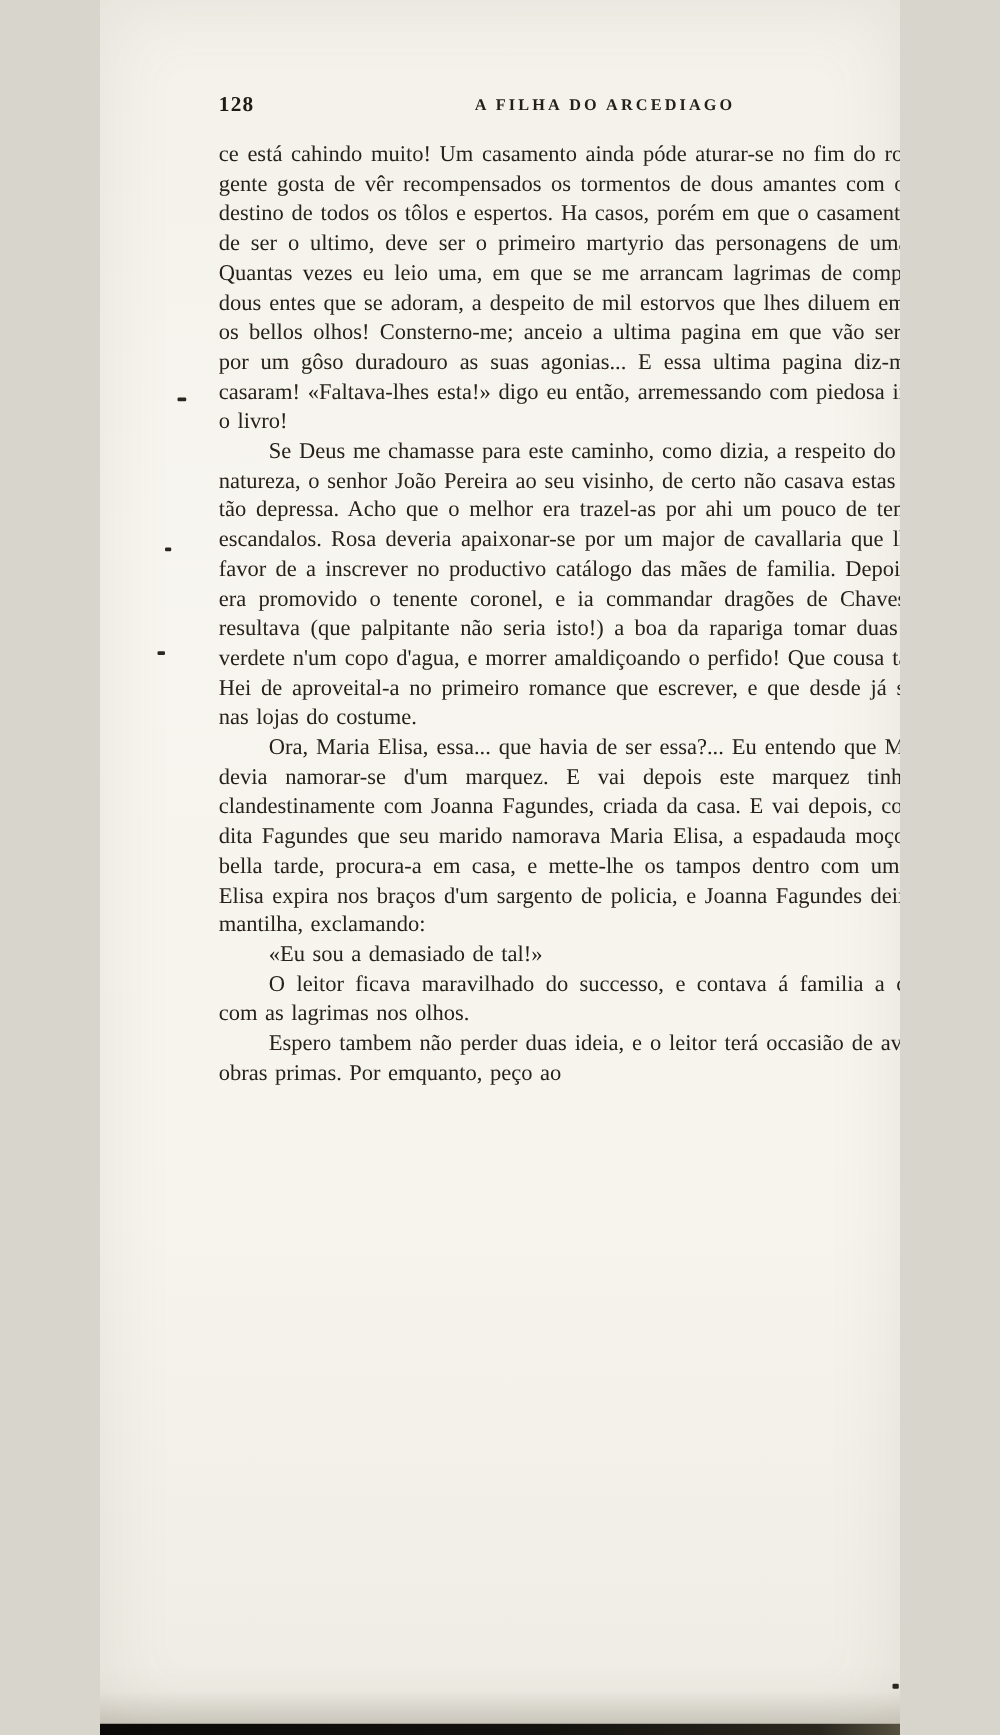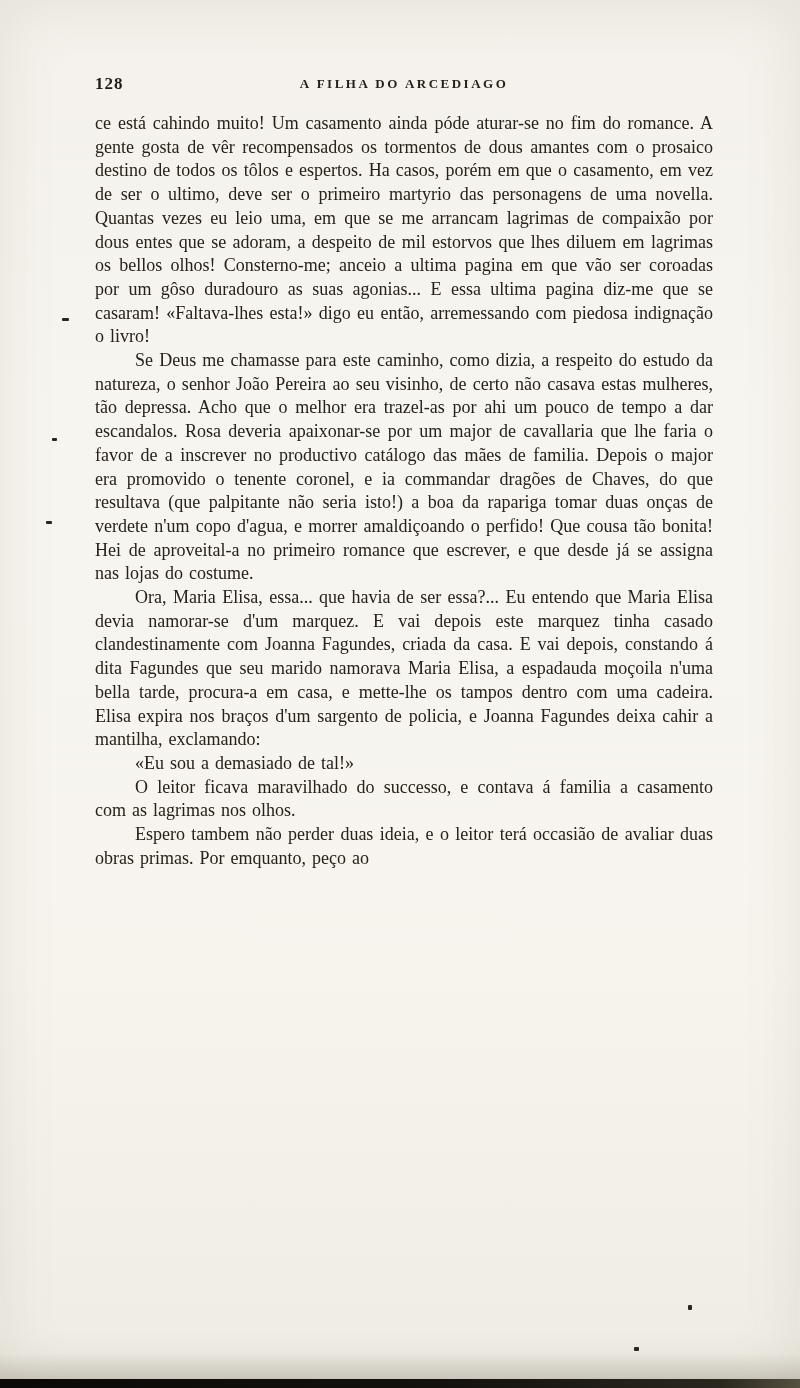--- a/index.html
+++ b/index.html
@@ -2,21 +2,21 @@
 <html><head>
 <meta charset="utf-8">
 <style>
   html, body {
     margin: 0;
     padding: 0;
     background: #d8d5cd;
   }
   .scan-page {
     position: relative;
-    width: 800px;
+    width: 640px;
     height: 1388px;
     margin: 0 auto;
     overflow: hidden;
     background: linear-gradient(180deg, #f3f1ea 0%, #f7f5ef 30%, #f6f4ed 70%, #efede5 96%, #e6e3da 100%);
     box-shadow: inset 0 0 60px rgba(120,110,90,0.12);
     font-family: "Liberation Serif", "DejaVu Serif", serif;
   }
   .running-head {
     position: absolute;
     top: 74px;

